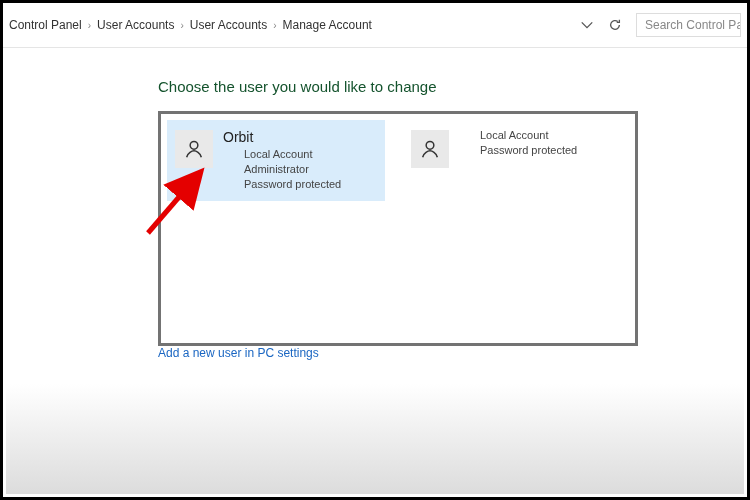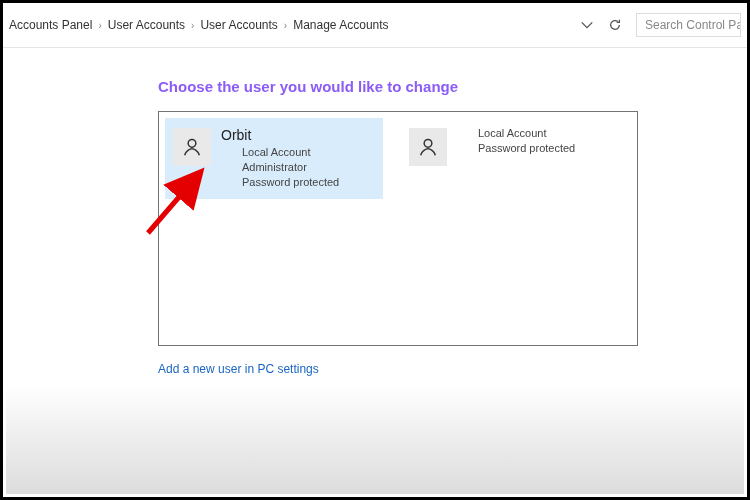--- a/index.html
+++ b/index.html
@@ -53,27 +53,27 @@
       width: 105px;
       color: #888;
       font-size: 12px;
       overflow: hidden;
       white-space: nowrap;
     }
     .content {
       padding: 30px 0 0 155px;
     }
     .page-title {
-      color: #8b5cf6;
+      color: #14532d;
       font-size: 15px;
       margin-bottom: 16px;
-      font-weight: 700;
+      font-weight: 400;
     }
     .accounts-box {
-      border: 1px solid #737373;
+      border: 3px solid #737373;
       width: 480px;
       height: 235px;
       padding: 6px;
       display: flex;
       align-items: flex-start;
       gap: 18px;
     }
     .account-tile {
       display: flex;
       align-items: flex-start;
@@ -92,21 +92,21 @@
       flex-shrink: 0;
       margin-top: 2px;
     }
     .avatar svg { width: 22px; height: 22px; }
     .acct-text { line-height: 1.35; }
     .acct-name { font-size: 14px; color: #222; }
     .acct-line { font-size: 11px; color: #444; padding-left: 21px; }
     .add-link {
       color: #1a66c2;
       font-size: 12px;
-      margin-top: 16px;
+      margin-top: 0;
       display: inline-block;
       cursor: pointer;
     }
     
     .arrow {
       position: absolute;
       left: 130px;
       top: 160px;
       pointer-events: none;
     }
@@ -117,27 +117,27 @@
       height: 110px;
       background: linear-gradient(to bottom, rgba(255,255,255,0), #dcdcdc);
       pointer-events: none;
     }
   </style>
 </head>
 <body>
 
 <div class="toolbar">
   <div class="breadcrumb">
-    <span class="crumb">Accounts Panel</span>
+    <span class="crumb">Control Panel</span>
     <span class="sep">›</span>
     <span class="crumb">User Accounts</span>
     <span class="sep">›</span>
     <span class="crumb">User Accounts</span>
     <span class="sep">›</span>
-    <span class="crumb">Manage Accounts</span>
+    <span class="crumb">Manage Account</span>
   </div>
   <div class="toolbar-right">
     <span class="chev-down">
       <svg viewBox="0 0 16 16">
           <path d="M2 5 L8 11 L14 5" fill="none" stroke="#555" stroke-width="1.5"></path>
         </svg>
     </span>
     <span class="refresh">
       <svg viewBox="0 0 16 16">
           <path d="M13 8a5 5 0 1 1-1.8-3.9" fill="none" stroke="#555" stroke-width="1.5"></path>

